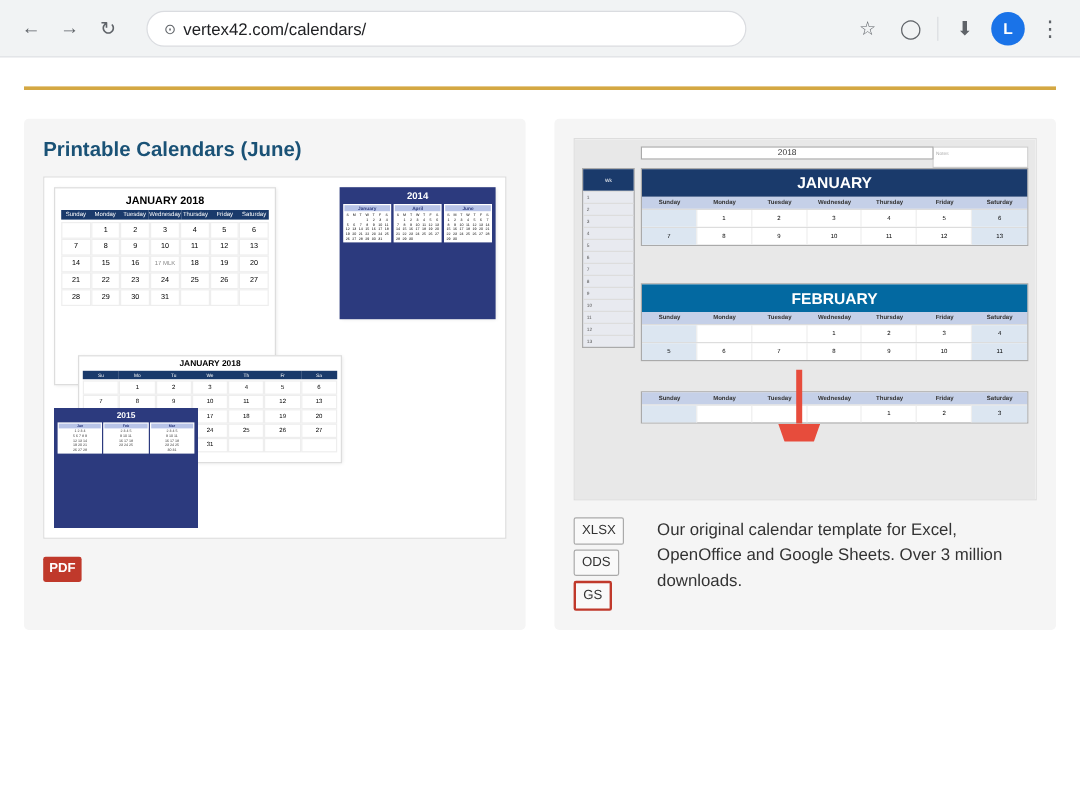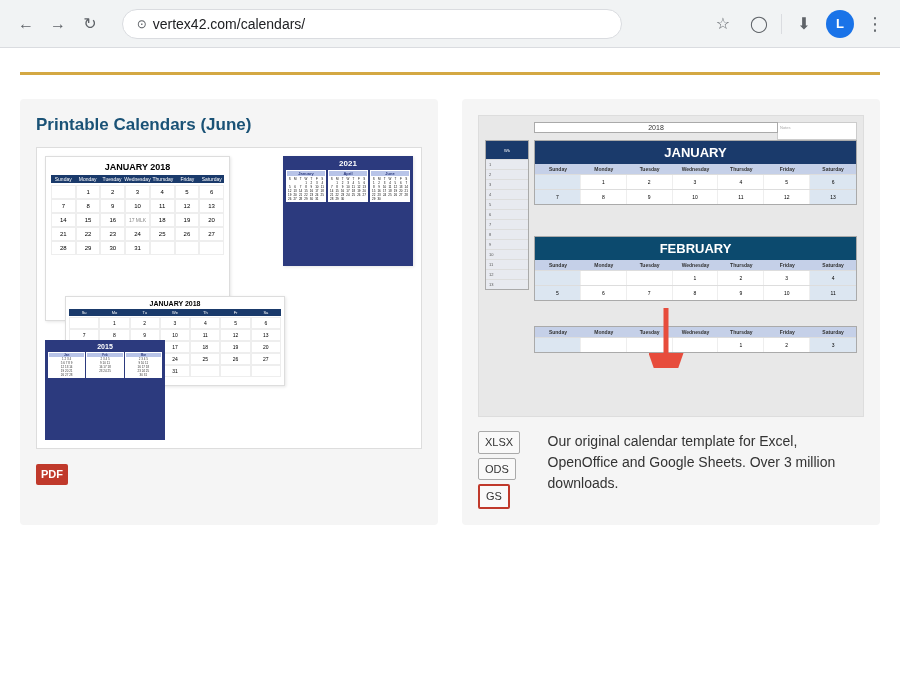--- a/index.html
+++ b/index.html
@@ -296,21 +296,21 @@
               <div style="font-size:6px;text-align:center;padding:3px 1px;border:1px solid #eee;">29</div>
               <div style="font-size:6px;text-align:center;padding:3px 1px;border:1px solid #eee;">30</div>
               <div style="font-size:6px;text-align:center;padding:3px 1px;border:1px solid #eee;">31</div>
               <div style="font-size:6px;padding:3px 1px;border:1px solid #eee;"></div>
               <div style="font-size:6px;padding:3px 1px;border:1px solid #eee;"></div>
               <div style="font-size:6px;padding:3px 1px;border:1px solid #eee;"></div>
             </div>
           </div>
 
           <div style="position:absolute;top:8px;right:8px;width:130px;height:110px;background:#2c3a7e;padding:3px;box-shadow:1px 1px 3px rgba(0,0,0,0.1);">
-            <div style="color:#fff;font-size:8px;font-weight:bold;text-align:center;margin-bottom:2px;">2021</div>
+            <div style="color:#fff;font-size:8px;font-weight:bold;text-align:center;margin-bottom:2px;">2014</div>
             <div style="display:grid;grid-template-columns:repeat(3,1fr);gap:2px;">
 
               <div style="background:#fff;padding:1px;">
                 <div style="background:#b8c4e8;font-size:4px;text-align:center;font-weight:bold;color:#2c3a7e;margin-bottom:1px;">January</div>
                 <div style="display:grid;grid-template-columns:repeat(7,1fr);">
                   <div style="font-size:3px;text-align:center;">S</div>
                     <div style="font-size:3px;text-align:center;">M</div>
                     <div style="font-size:3px;text-align:center;">T</div>
                     <div style="font-size:3px;text-align:center;">W</div>
                     <div style="font-size:3px;text-align:center;">T</div>
@@ -590,21 +590,21 @@
               <div style="font-size:5px;text-align:center;padding:4px 1px;border-right:1px solid #eee;">8</div>
               <div style="font-size:5px;text-align:center;padding:4px 1px;border-right:1px solid #eee;">9</div>
               <div style="font-size:5px;text-align:center;padding:4px 1px;border-right:1px solid #eee;">10</div>
               <div style="font-size:5px;text-align:center;padding:4px 1px;border-right:1px solid #eee;">11</div>
               <div style="font-size:5px;text-align:center;padding:4px 1px;border-right:1px solid #eee;">12</div>
               <div style="font-size:5px;text-align:center;padding:4px 1px;background:#dce6f1;">13</div>
             </div>
           </div>
 
           <div style="position:absolute;top:120px;left:55px;right:6px;border:1px solid #aaa;z-index:2;background:#fff;">
-            <div style="background:#0c4a6e;color:#fff;text-align:center;font-size:13px;font-weight:bold;padding:4px 0;">FEBRUARY</div>
+            <div style="background:#0369a1;color:#fff;text-align:center;font-size:13px;font-weight:bold;padding:4px 0;">FEBRUARY</div>
             <div style="display:grid;grid-template-columns:repeat(7,1fr);background:#c5d0e8;">
               <div style="font-size:5px;text-align:center;padding:2px 0;color:#333;font-weight:bold;">Sunday</div>
               <div style="font-size:5px;text-align:center;padding:2px 0;color:#333;font-weight:bold;">Monday</div>
               <div style="font-size:5px;text-align:center;padding:2px 0;color:#333;font-weight:bold;">Tuesday</div>
               <div style="font-size:5px;text-align:center;padding:2px 0;color:#333;font-weight:bold;">Wednesday</div>
               <div style="font-size:5px;text-align:center;padding:2px 0;color:#333;font-weight:bold;">Thursday</div>
               <div style="font-size:5px;text-align:center;padding:2px 0;color:#333;font-weight:bold;">Friday</div>
               <div style="font-size:5px;text-align:center;padding:2px 0;color:#333;font-weight:bold;">Saturday</div>
             </div>
             <div style="display:grid;grid-template-columns:repeat(7,1fr);border-top:1px solid #ddd;">

